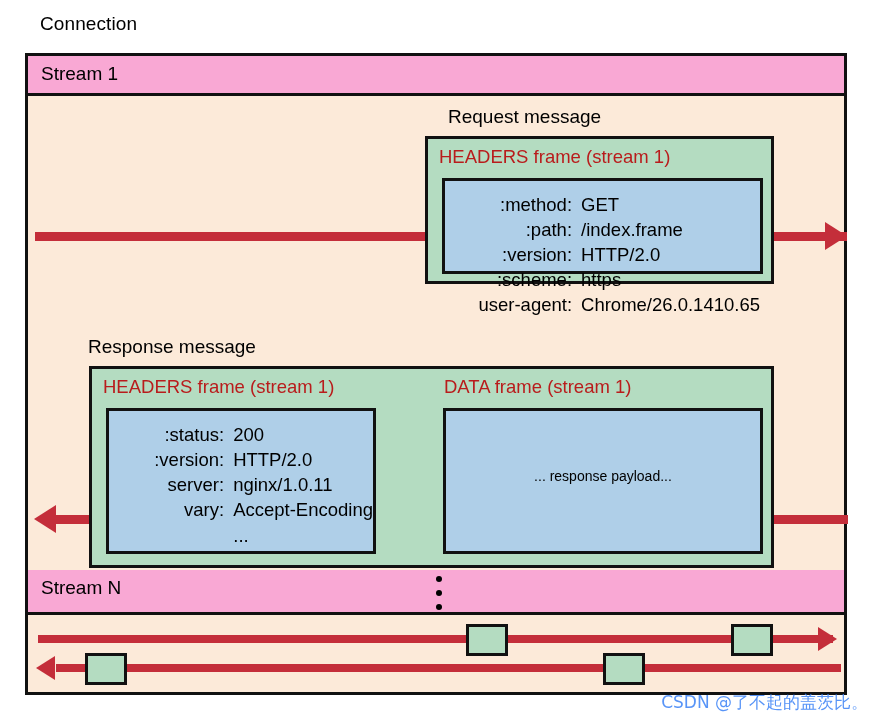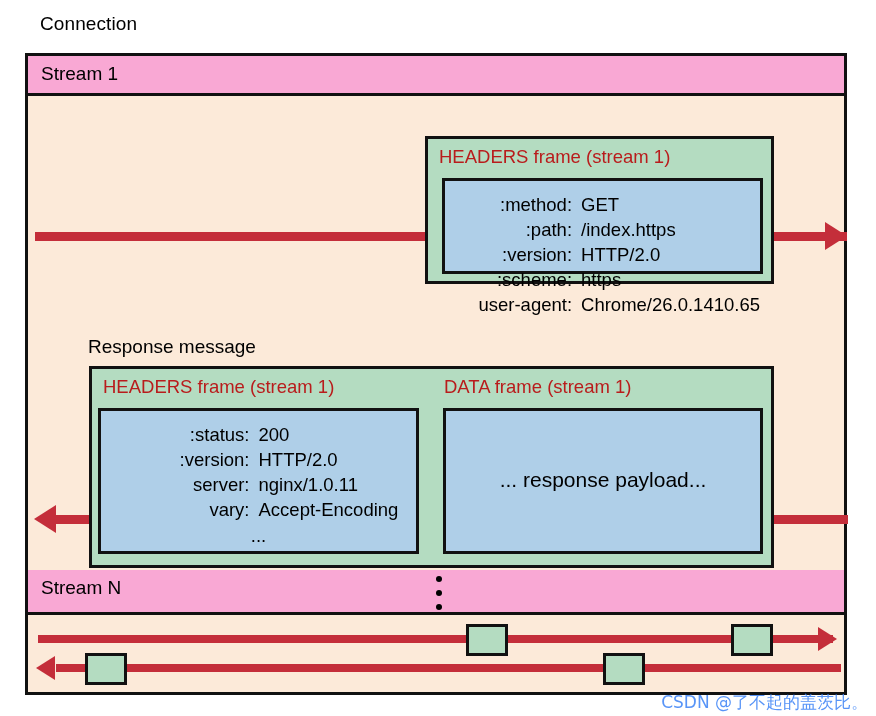--- a/index.html
+++ b/index.html
@@ -175,21 +175,21 @@
     text-align: center;
     font-size: 18.5px;
     color: #000;
     line-height: 25px;
   }
 
   .payload-text {
     position: absolute;
     left: 0; right: 0;
     text-align: center;
-    font-size: 21px;
+    font-size: 14px;
     color: #000;
   }
 
   
   .thin-flow { position: absolute; height: 0; }
   .thin-flow .shaft {
     position: absolute;
     background: #c42e3a;
     height: 8px;
     top: -4px;
@@ -243,33 +243,34 @@
       <div class="flow" style="left:0; top:140px; width:100%;">
         <div class="shaft" style="left:7px; width:812px;"></div>
         <div class="head right" style="left:797px;"></div>
       </div>
 
       <div class="flow" style="left:0; top:423px; width:100%;">
         <div class="shaft" style="left:28px; width:792px;"></div>
         <div class="head left" style="left:6px;"></div>
       </div>
 
+      <div class="msg-label" style="left:420px; top:10px;">Request message</div>
 
       <div class="frame-box" style="left:397px; top:40px; width:349px; height:148px;">
         <div class="frame-title" style="left:11px;">HEADERS frame (stream 1)</div>
 
         <div class="payload-box" style="left:14px; top:39px; width:321px; height:96px;">
           <div class="kv">
             <div class="kv-row">
               <span class="kv-key">:method:</span>
               <span class="kv-val">GET</span>
             </div>
             <div class="kv-row">
               <span class="kv-key">:path:</span>
-              <span class="kv-val">/index.https</span>
+              <span class="kv-val">/index.frame</span>
             </div>
             <div class="kv-row">
               <span class="kv-key">:version:</span>
               <span class="kv-val">HTTP/2.0</span>
             </div>
             <div class="kv-row">
               <span class="kv-key">:scheme:</span>
               <span class="kv-val">https</span>
             </div>
             <div class="kv-row">
@@ -279,21 +280,21 @@
           </div>
         </div>
       </div>
 
       <div class="msg-label" style="left:60px; top:240px;">Response message</div>
 
       <div class="frame-box" style="left:61px; top:270px; width:685px; height:202px;">
 
         <div class="frame-title" style="left:11px;">HEADERS frame (stream 1)</div>
 
-        <div class="payload-box" style="left:6px; top:39px; width:321px; height:146px;">
+        <div class="payload-box" style="left:14px; top:39px; width:270px; height:146px;">
           <div class="kv">
             <div class="kv-row">
               <span class="kv-key">:status:</span>
               <span class="kv-val">200</span>
             </div>
             <div class="kv-row">
               <span class="kv-key">:version:</span>
               <span class="kv-val">HTTP/2.0</span>
             </div>
             <div class="kv-row">

